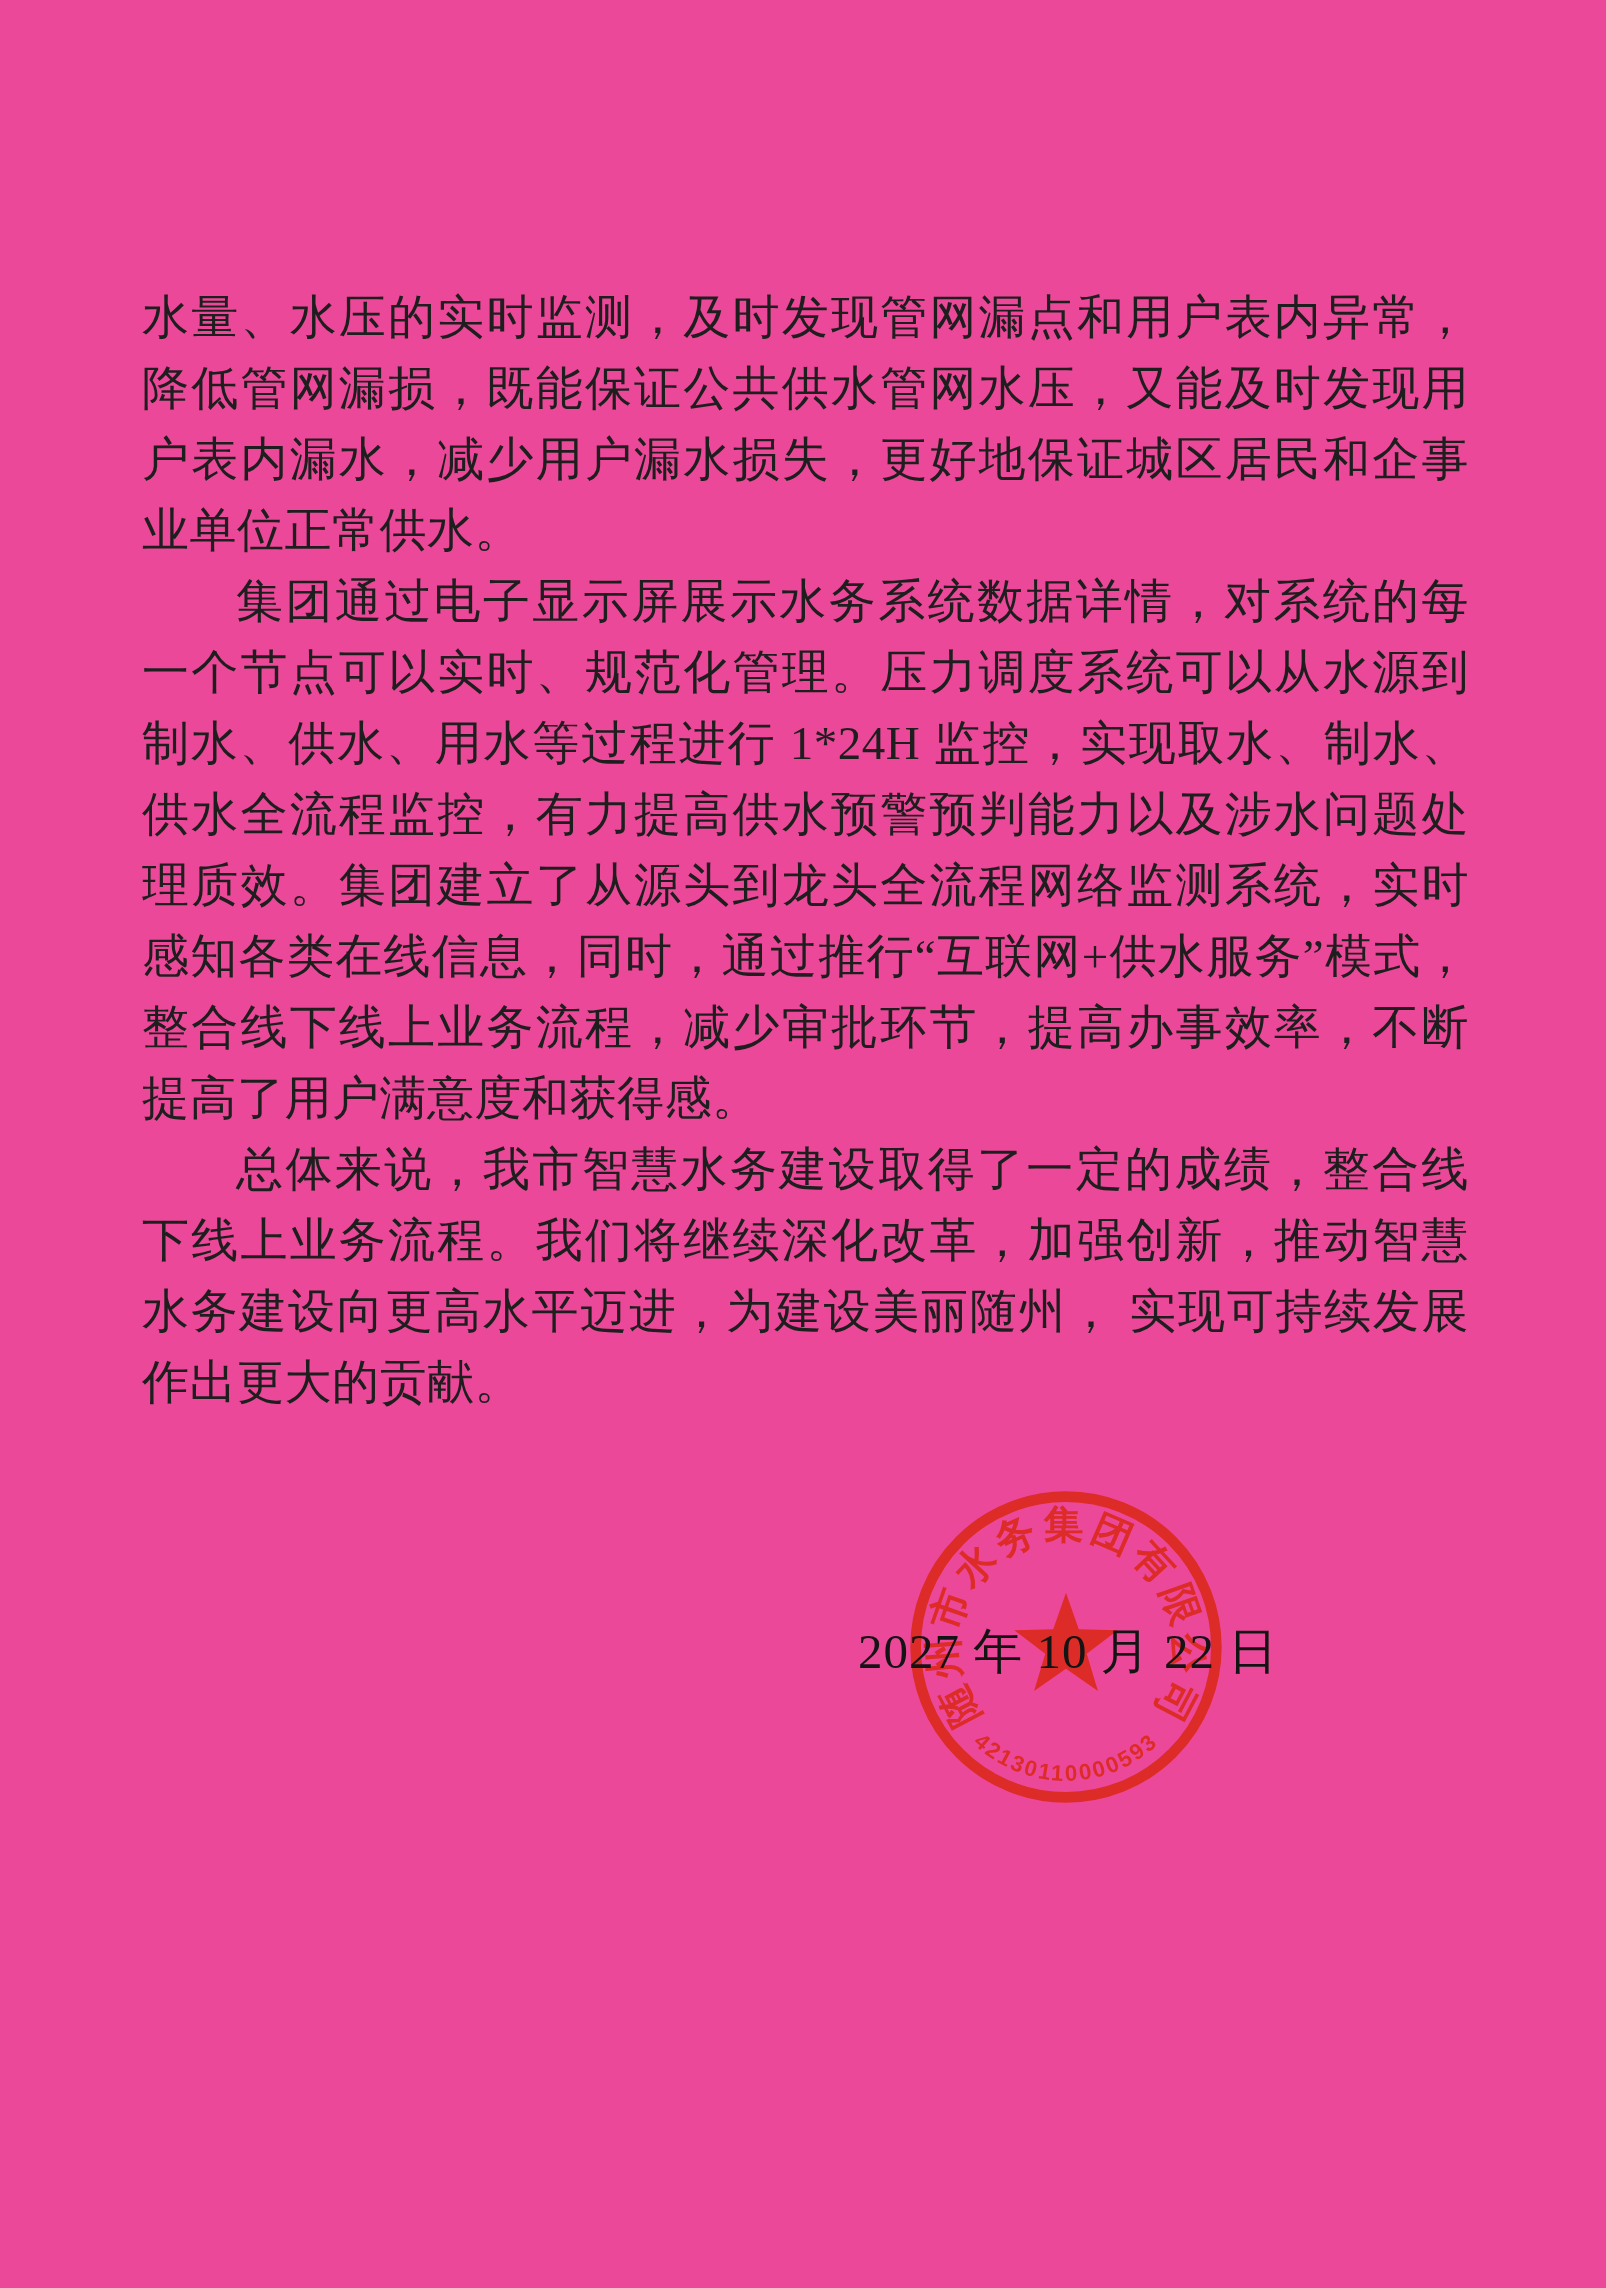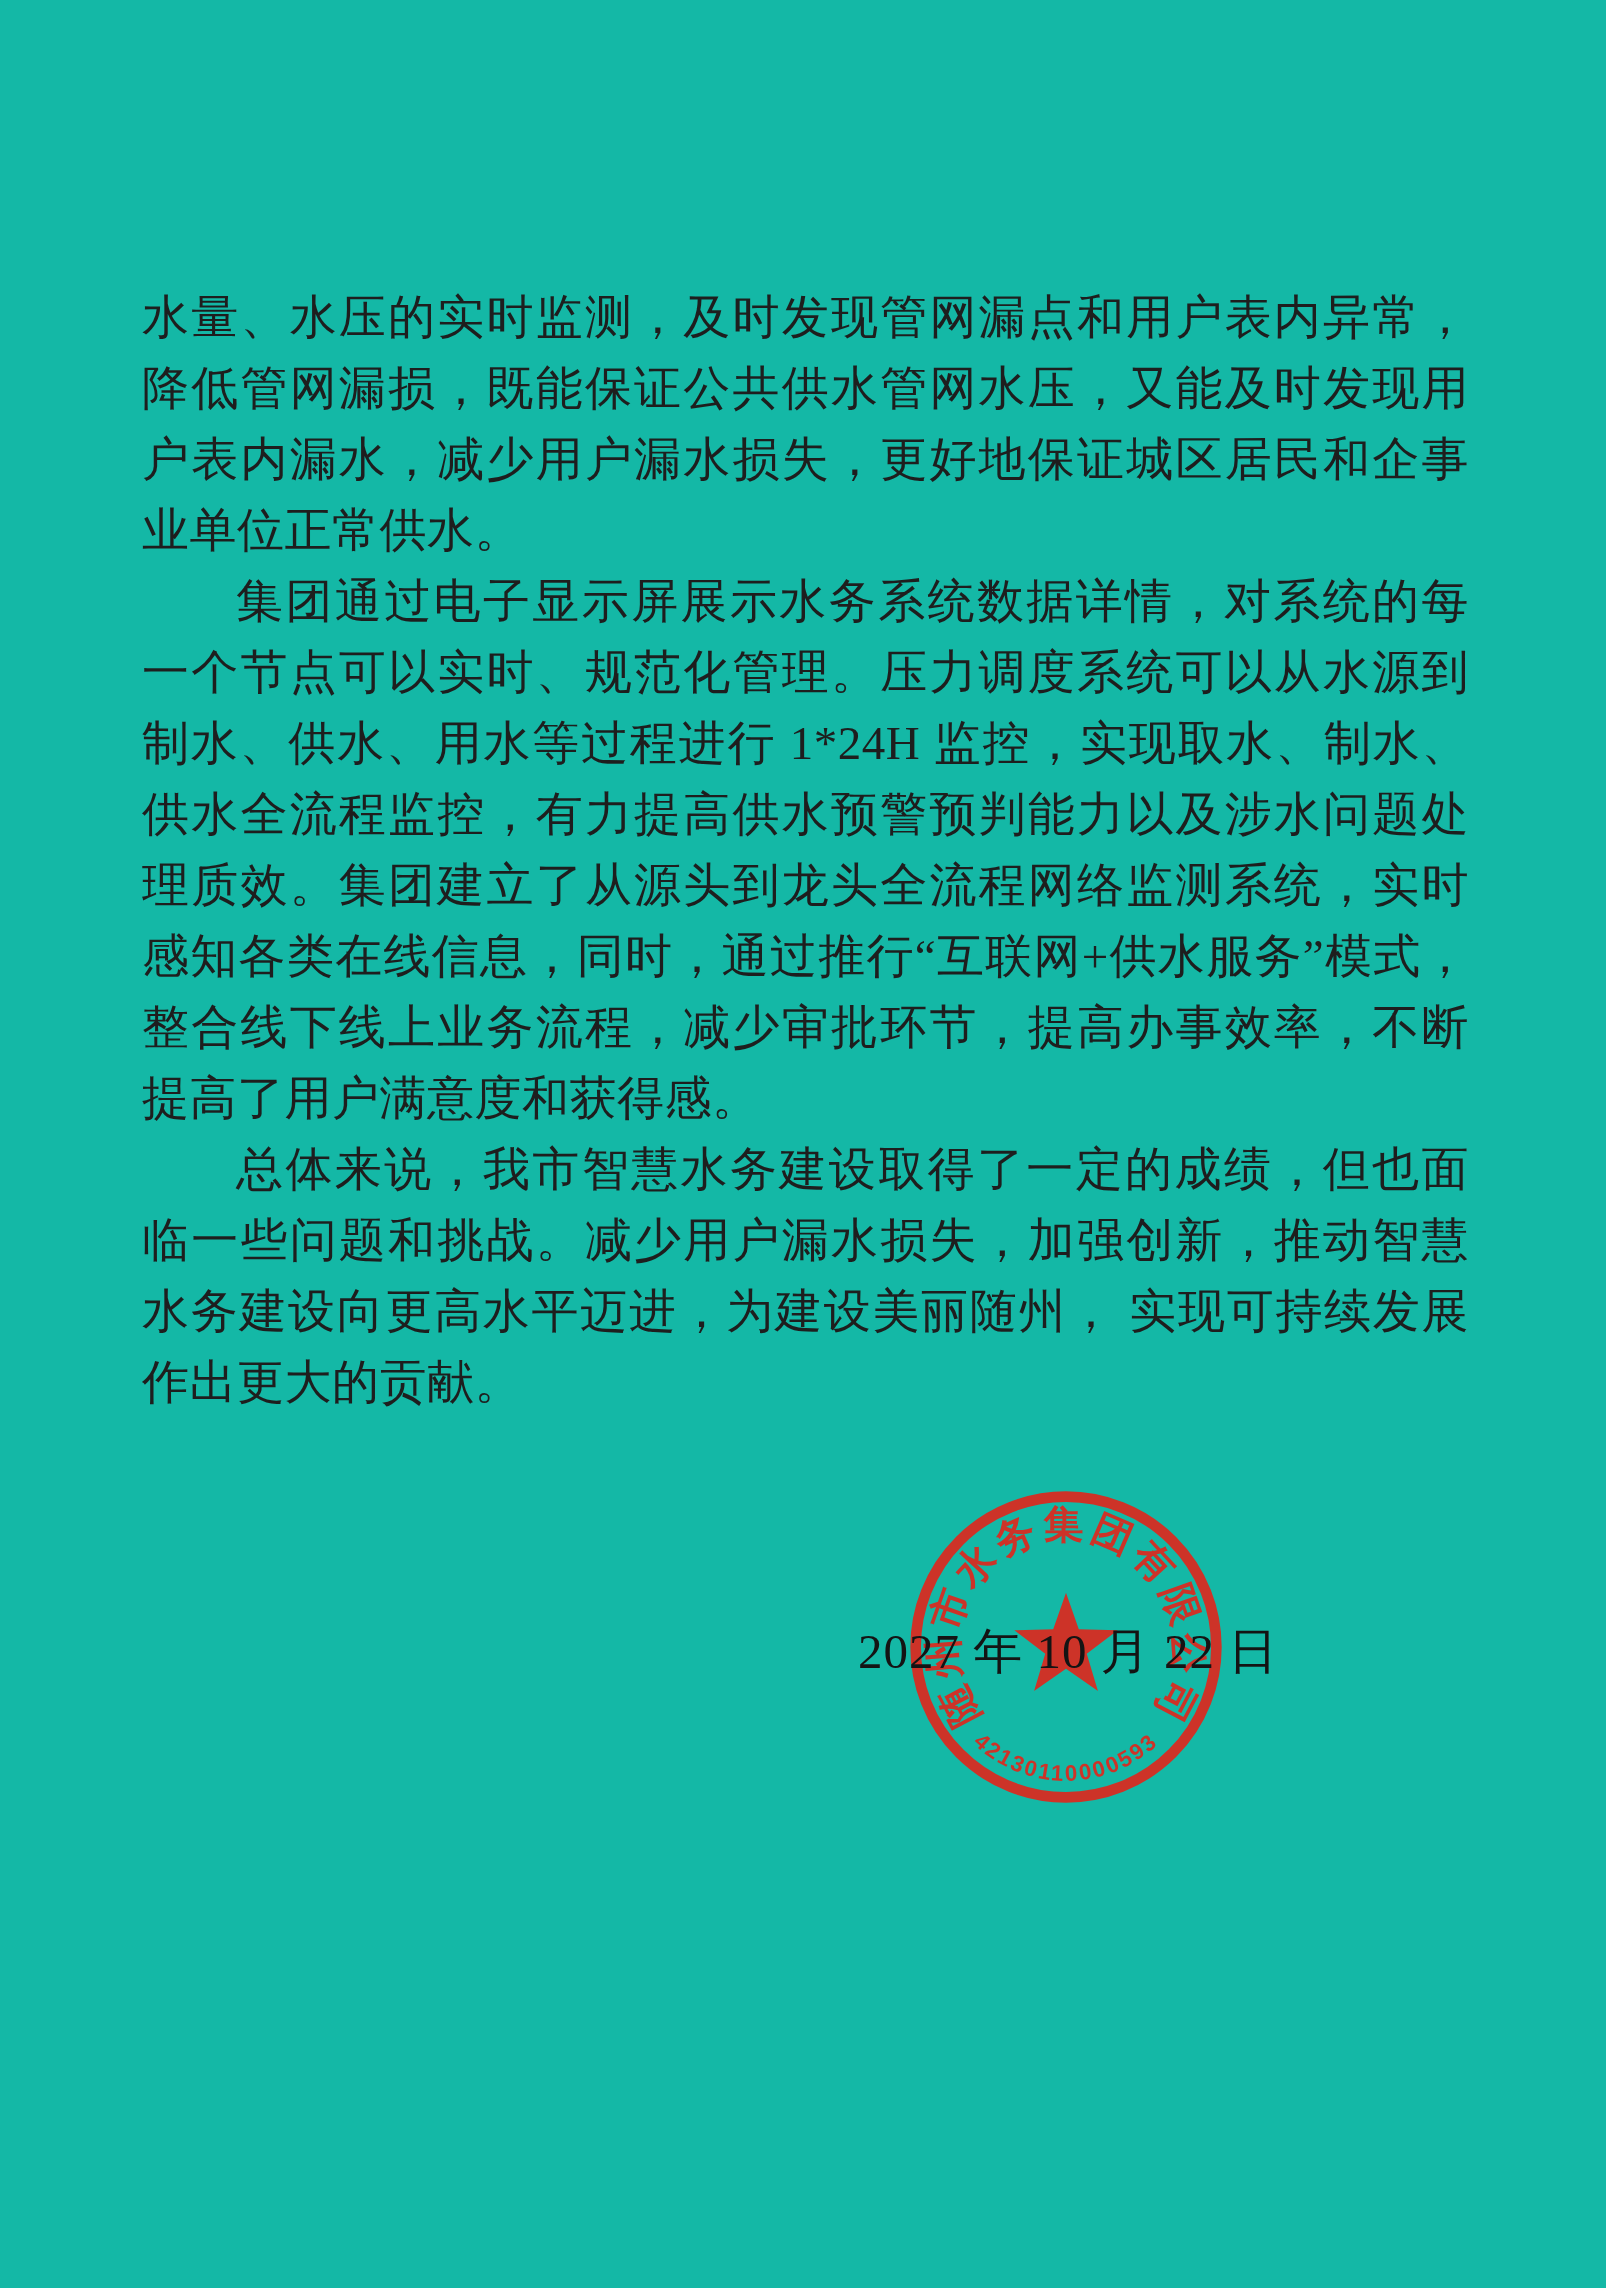--- a/index.html
+++ b/index.html
@@ -4,21 +4,21 @@
 <style>
   html, body { margin: 0; padding: 0; }
   body {
     width: 1607px; height: 2288px;
     background: #f3f3f1;
     font-family: "Liberation Serif", "DejaVu Serif", serif;
   }
   .page {
     position: absolute; left: 0; top: 0;
     width: 1607px; height: 2288px;
-    background: #14b8a6;
+    background: #ec4899;
     overflow: hidden;
   }
   .body-text {
     position: absolute;
     left: 142px; top: 282px;
     width: 1327px;
     font-size: 47px;
     line-height: 71px;
     color: #1e1e1e;
     text-align: justify;
@@ -58,21 +58,21 @@
   }
 </style>
 </head>
 <body>
 
 <div class="page">
 
   <div class="body-text">
     <p class="p-first">水量、水压的实时监测，及时发现管网漏点和用户表内异常，降低管网漏损，既能保证公共供水管网水压，又能及时发现用户表内漏水，减少用户漏水损失，更好地保证城区居民和企事业单位正常供水。</p>
     <p>集团通过电子显示屏展示水务系统数据详情，对系统的每一个节点可以实时、规范化管理。压力调度系统可以从水源到制水、供水、用水等过程进行 1*24H 监控，实现取水、制水、供水全流程监控，有力提高供水预警预判能力以及涉水问题处理质效。集团建立了从源头到龙头全流程网络监测系统，实时感知各类在线信息，同时，通过推行“互联网+供水服务”模式，整合线下线上业务流程，减少审批环节，提高办事效率，不断提高了用户满意度和获得感。</p>
-    <p>总体来说，我市智慧水务建设取得了一定的成绩，但也面临一些问题和挑战。减少用户漏水损失，加强创新，推动智慧水务建设向更高水平迈进，为建设美丽随州， 实现可持续发展作出更大的贡献。</p>
+    <p>总体来说，我市智慧水务建设取得了一定的成绩，整合线下线上业务流程。我们将继续深化改革，加强创新，推动智慧水务建设向更高水平迈进，为建设美丽随州， 实现可持续发展作出更大的贡献。</p>
   </div>
 
   <div class="seal">
     <svg viewBox="0 0 334 334" xmlns="http://www.w3.org/2000/svg">
       <defs>
         <path id="ringPath" d="M 167 279 A 112 112 0 1 1 167 55 A 112 112 0 1 1 167 279" fill="none"></path>
         <path id="numberPath" d="M 29 167 A 138 138 0 0 0 305 167" fill="none"></path>
       </defs>
       <circle cx="167" cy="167" r="155" fill="none" stroke="#dc2a1f" stroke-width="11"></circle>
       <polygon fill="#dc2a1f" points="167,111 180.2,148.8 220.3,149.7 188.4,174 199.9,212.3 167,189.5 134.1,212.3 145.6,174 113.7,149.7 153.8,148.8"></polygon>

